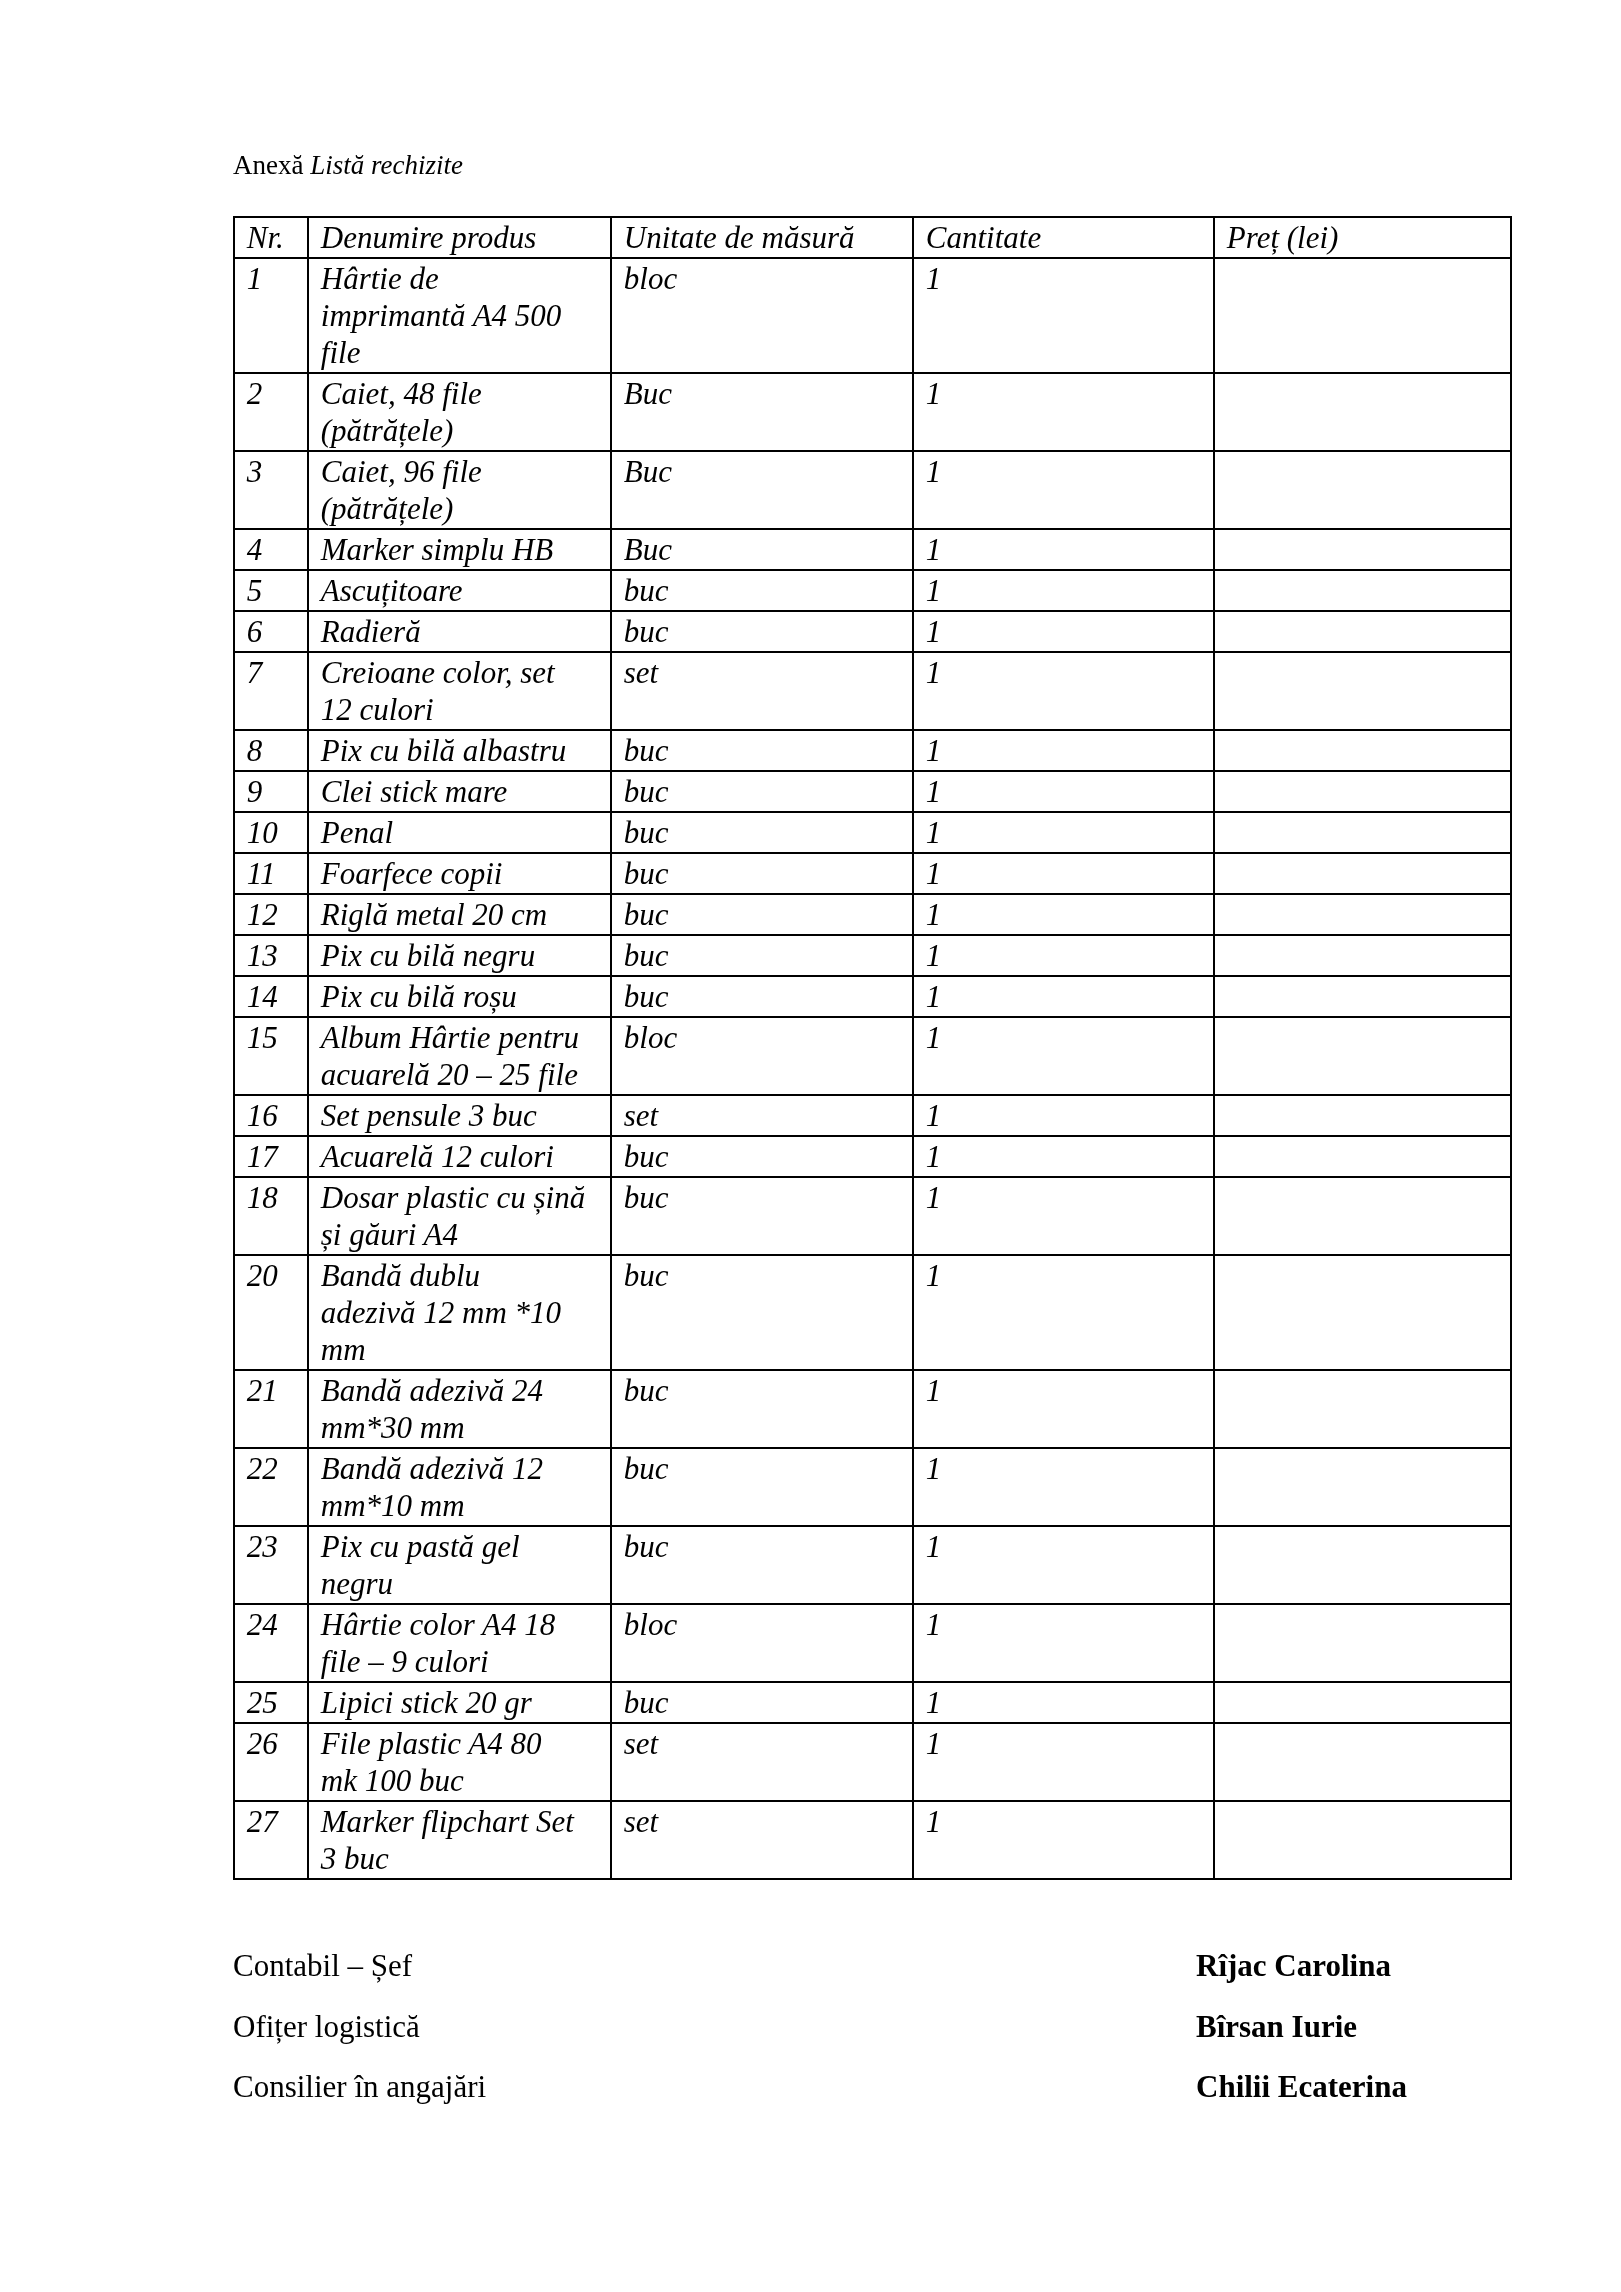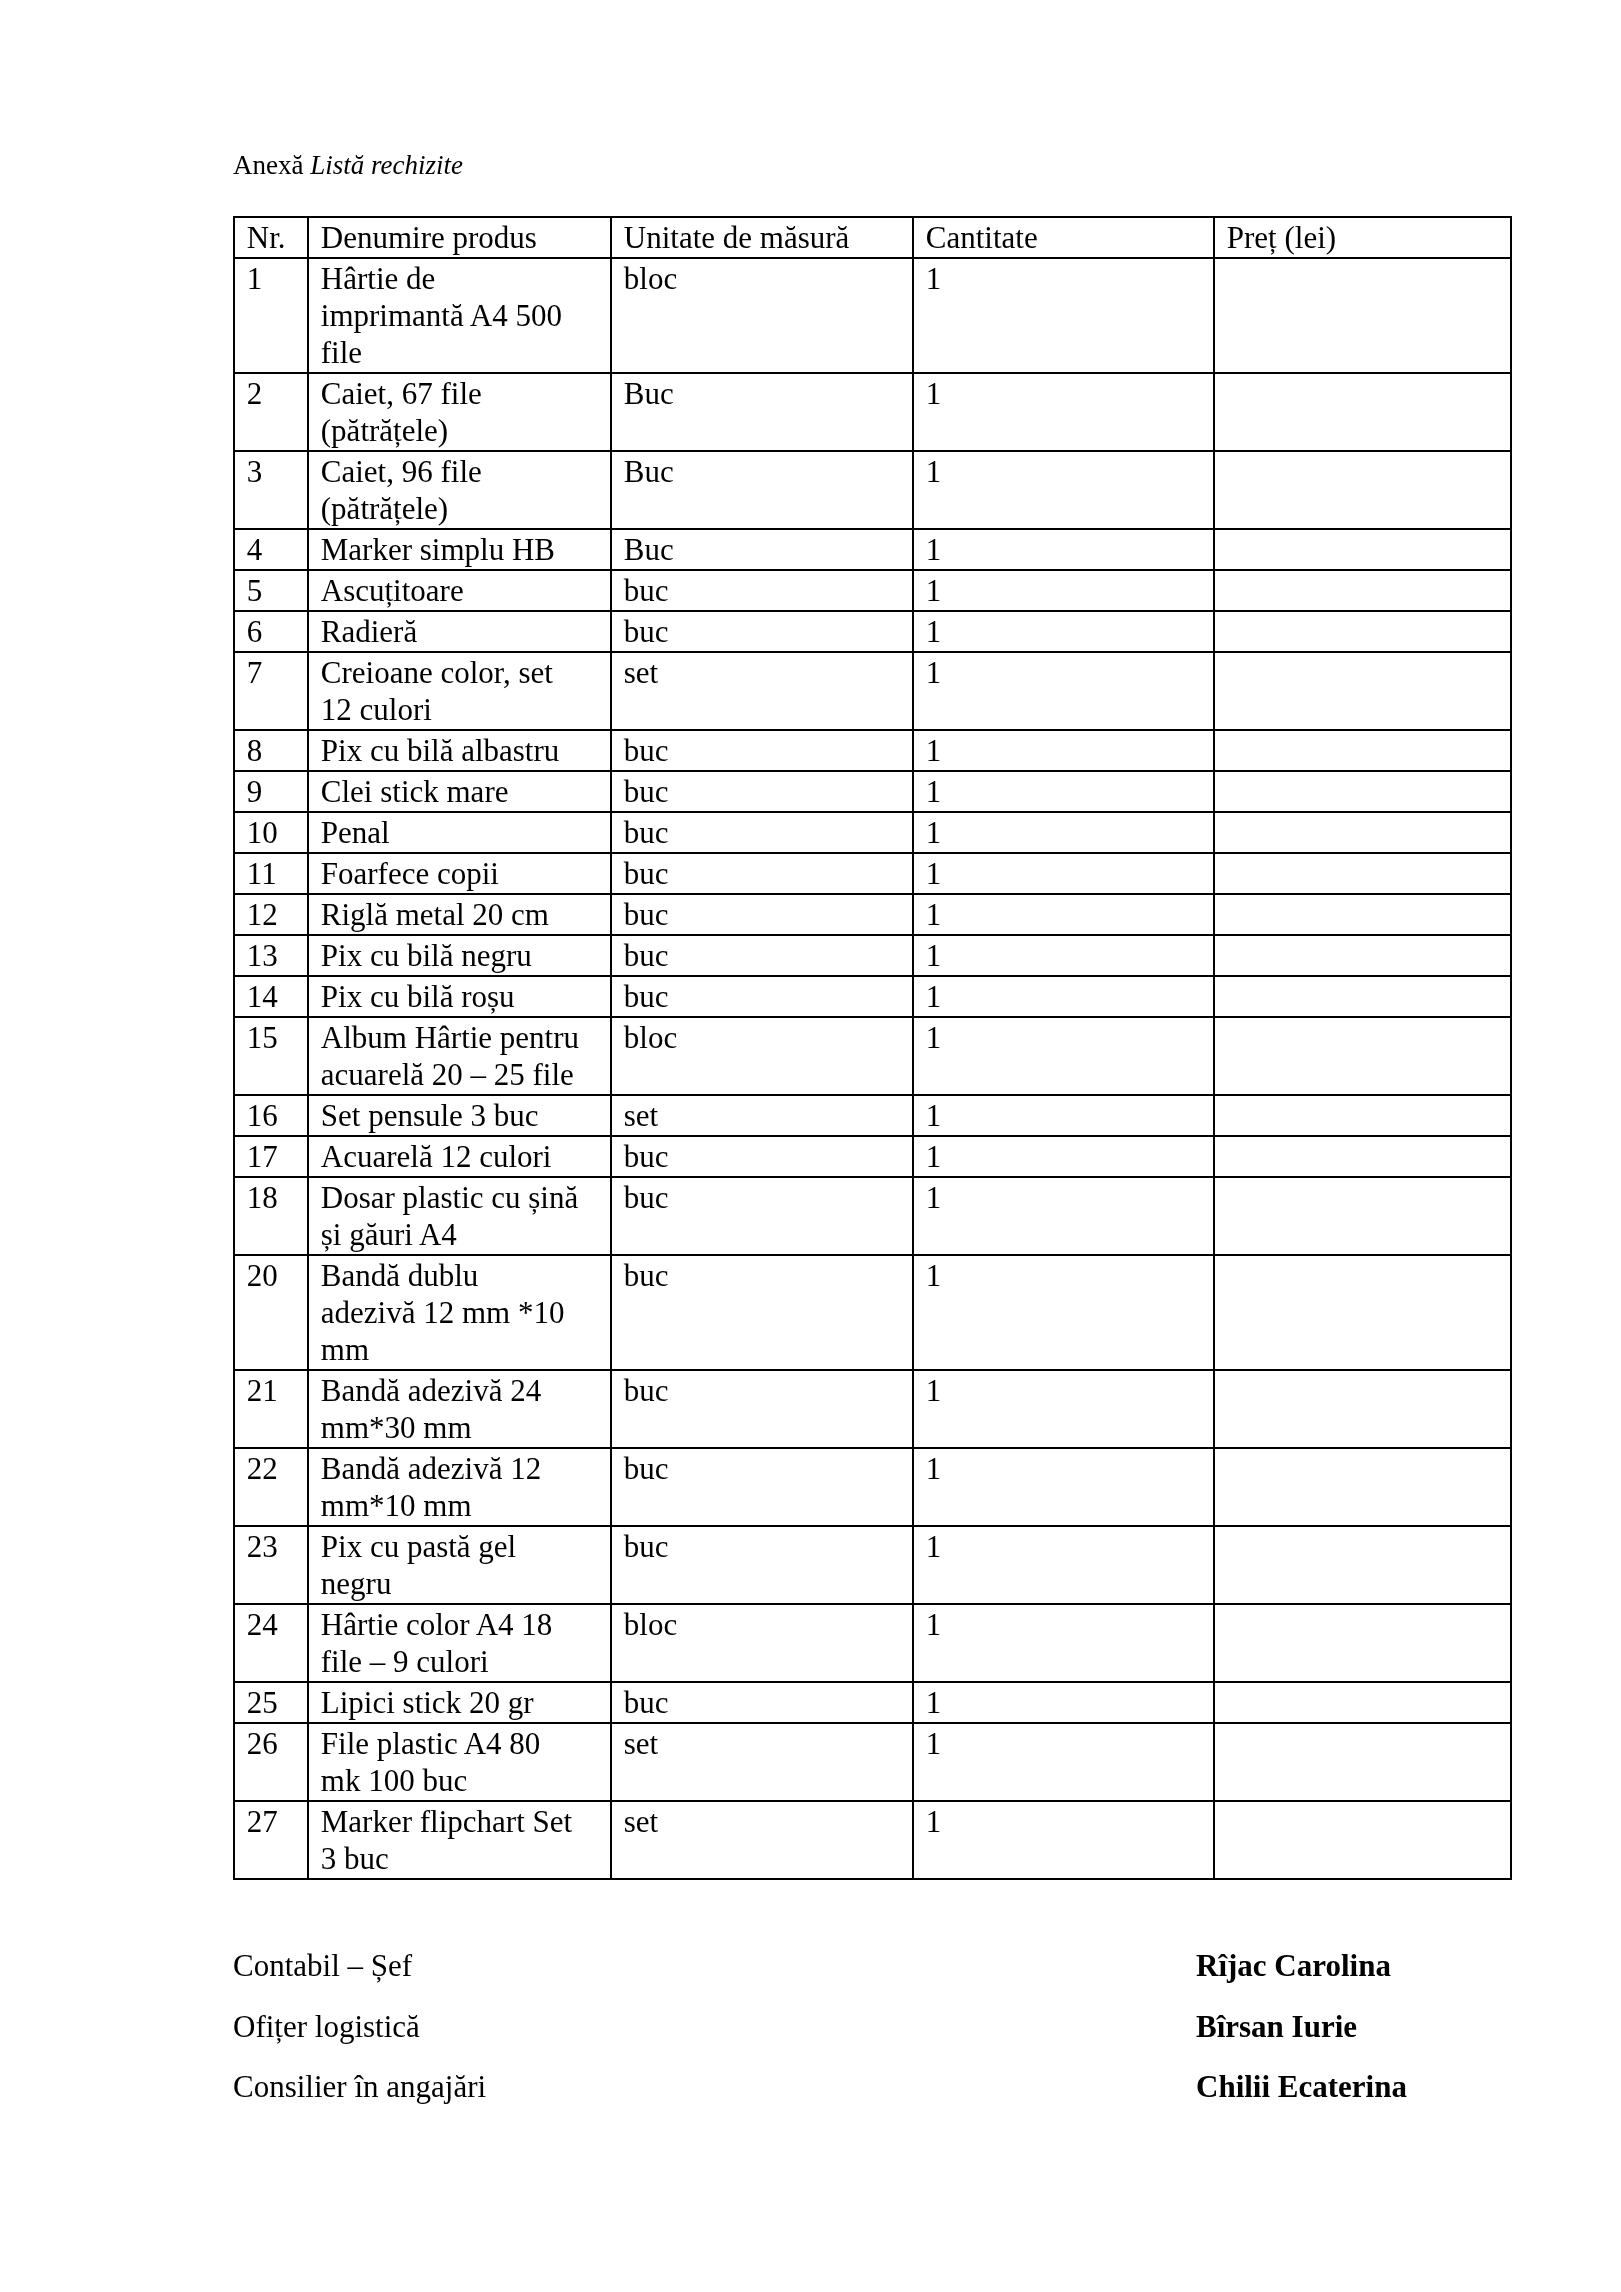--- a/index.html
+++ b/index.html
@@ -24,20 +24,21 @@
     font-size: 27px;
     line-height: 37px;
   }
   .doc-title .em {
     font-style: italic;
   }
   table.supplies {
     border-collapse: collapse;
     table-layout: fixed;
     width: 1277px;
+    font-style: italic;
   }
   table.supplies th,
   table.supplies td {
     border: 2px solid #000000;
     vertical-align: top;
     text-align: left;
     font-weight: normal;
     padding: 1px 3.9px 1px 11.8px;
     overflow: hidden;
   }
@@ -96,21 +97,21 @@
           <td>1</td>
           <td class="col-product">Hârtie de
 imprimantă A4 500
 file</td>
           <td>bloc</td>
           <td>1</td>
           <td></td>
         </tr>
         <tr>
           <td>2</td>
-          <td class="col-product">Caiet, 67 file
+          <td class="col-product">Caiet, 48 file
 (pătrățele)</td>
           <td>Buc</td>
           <td>1</td>
           <td></td>
         </tr>
         <tr>
           <td>3</td>
           <td class="col-product">Caiet, 96 file
 (pătrățele)</td>
           <td>Buc</td>

